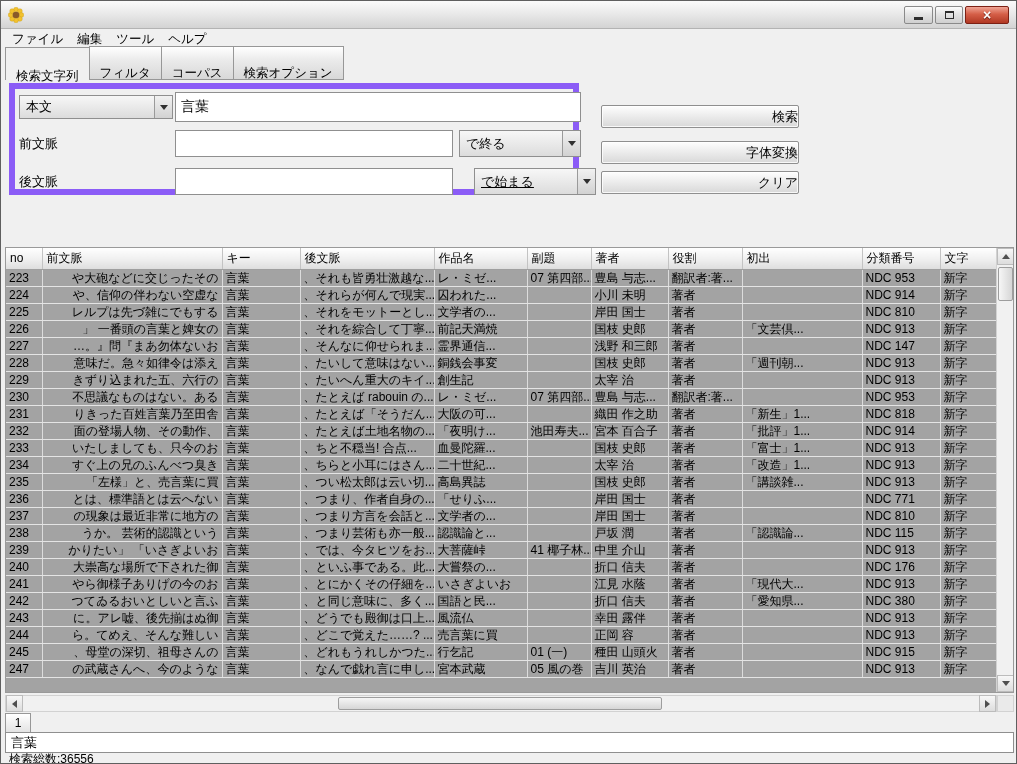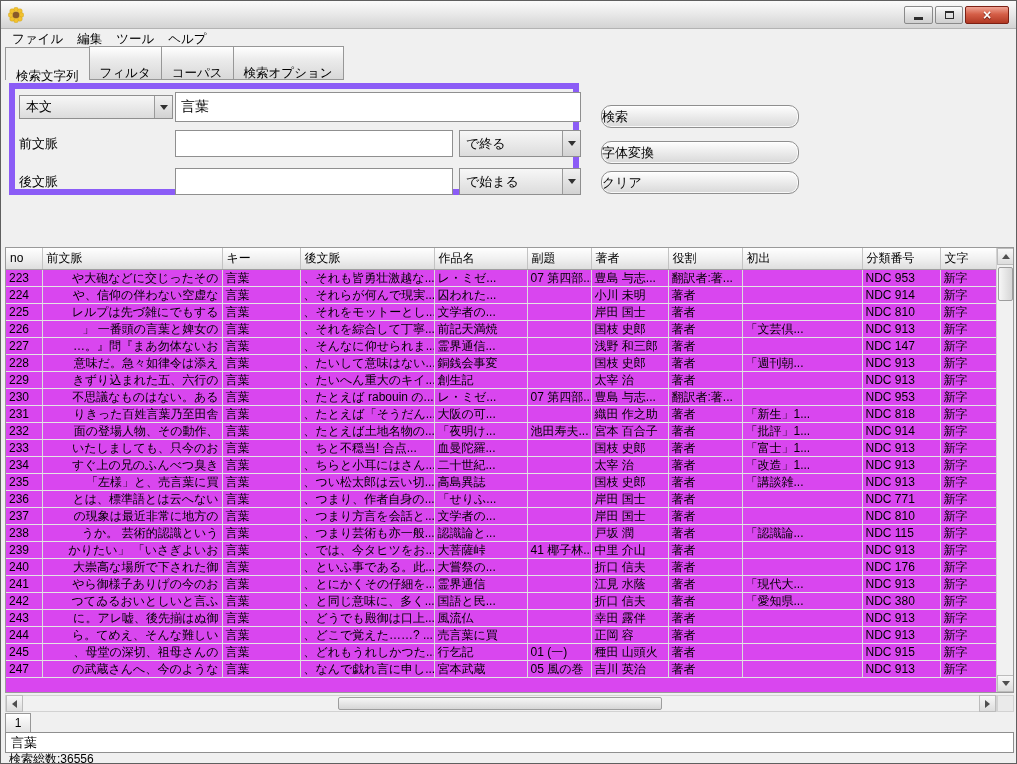--- a/index.html
+++ b/index.html
@@ -40,37 +40,37 @@
   .search-panel{position:absolute;left:8px;top:82px;width:570px;height:112px;border:6px solid #8b5cf6;}
   .combo{position:absolute;border:1px solid #8f8f8f;background:linear-gradient(180deg,#f7f7f7,#dcdcdc);
     display:flex;align-items:center;font-size:13px;}
   .combo-label{flex:1;padding-left:6px;white-space:nowrap;overflow:hidden;}
   .combo-arrow-box{width:18px;align-self:stretch;border-left:1px solid #9a9a9a;
     display:flex;align-items:center;justify-content:center;
     background:linear-gradient(180deg,#f1f1f1,#d2d2d2);}
   .tri-down{width:0;height:0;border-left:4px solid transparent;border-right:4px solid transparent;border-top:5px solid #303030;}
   .combo-target{left:4px;top:6px;width:154px;height:24px;}
   .combo-pre{left:444px;top:41px;width:122px;height:27px;}
-  .combo-post{left:444px;top:79px;width:122px;height:27px;}
+  .combo-post{left:459px;top:79px;width:122px;height:27px;text-decoration:underline;}
   .query-input{position:absolute;left:160px;top:3px;width:406px;height:30px;border:1px solid #8f8f8f;
     font-size:14px;padding:0 5px;font-family:inherit;background:#fff;outline:none;}
   .ctx-label{position:absolute;left:4px;font-size:13px;height:27px;line-height:27px;}
   .lbl-pre{top:41px}.lbl-post{top:79px}
   .ctx-input{position:absolute;left:160px;width:278px;height:27px;border:1px solid #8f8f8f;
     font-size:13px;padding:0 5px;font-family:inherit;background:#fff;outline:none;}
   .in-pre{top:41px}.in-post{top:79px}
 
   
-  .push-btn{position:absolute;left:600px;width:198px;height:23px;border:1px solid #8f8f8f;border-radius:10px;
+  .push-btn{position:absolute;left:600px;width:198px;height:23px;border:1px solid #8f8f8f;border-radius:2px;
     background:linear-gradient(180deg,#fefefe,#ededed 45%,#d8d8d8);
-    font-size:13px;text-align:left;line-height:21px;box-shadow:inset 0 0 0 1px rgba(255,255,255,.8);cursor:default;}
+    font-size:13px;text-align:right;line-height:21px;box-shadow:inset 0 0 0 1px rgba(255,255,255,.8);cursor:default;}
   .btn-search{top:104px}.btn-convert{top:140px}.btn-clear{top:170px}
 
   
-  .table-wrap{position:absolute;left:4px;top:246px;width:1009px;height:446px;border:1px solid #9a9a9a;background:#d946ef;overflow:hidden;}
+  .table-wrap{position:absolute;left:4px;top:246px;width:1009px;height:446px;border:1px solid #9a9a9a;background:#a3a3a3;overflow:hidden;}
   table.grid{border-collapse:collapse;table-layout:fixed;width:990px;font-size:12px;}
   .grid th{height:21px;font-weight:normal;text-align:left;padding:0 4px;
     background:linear-gradient(180deg,#ffffff,#efefef 55%,#dedede);
     border-right:1px solid #c3c3c3;border-bottom:1px solid #9f9f9f;white-space:nowrap;overflow:hidden;}
   .grid td{height:16.3px;line-height:16px;padding:0 3px;
     border-right:1px solid #dcdcdc;border-bottom:1px solid #e4e4e4;
     white-space:nowrap;overflow:hidden;}
   .grid td.c1{text-align:right;}
 
   
@@ -458,21 +458,21 @@
             <td class="c8"></td>
             <td class="c9">NDC 176</td>
             <td class="c10">新字</td>
           </tr>
 
           <tr>
             <td class="c0">241</td>
             <td class="c1">やら御様子ありげの今のお</td>
             <td class="c2">言葉</td>
             <td class="c3">、とにかくその仔細を...</td>
-            <td class="c4">霊界通信</td>
+            <td class="c4">いさぎよいお</td>
             <td class="c5"></td>
             <td class="c6">江見 水蔭</td>
             <td class="c7">著者</td>
             <td class="c8">「現代大...</td>
             <td class="c9">NDC 913</td>
             <td class="c10">新字</td>
           </tr>
 
           <tr>
             <td class="c0">242</td>

